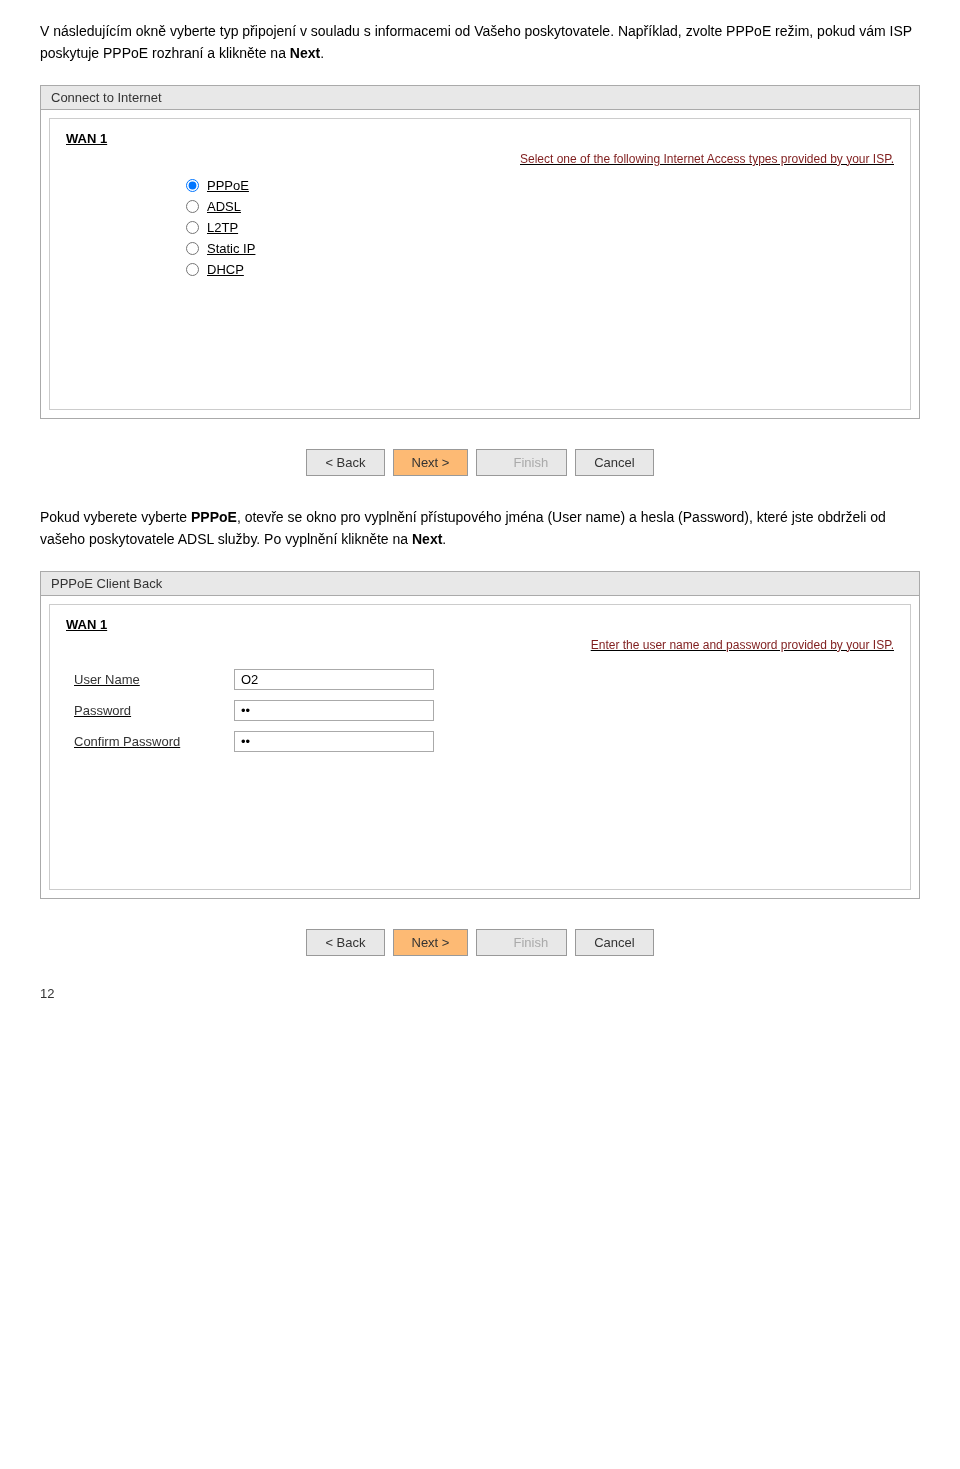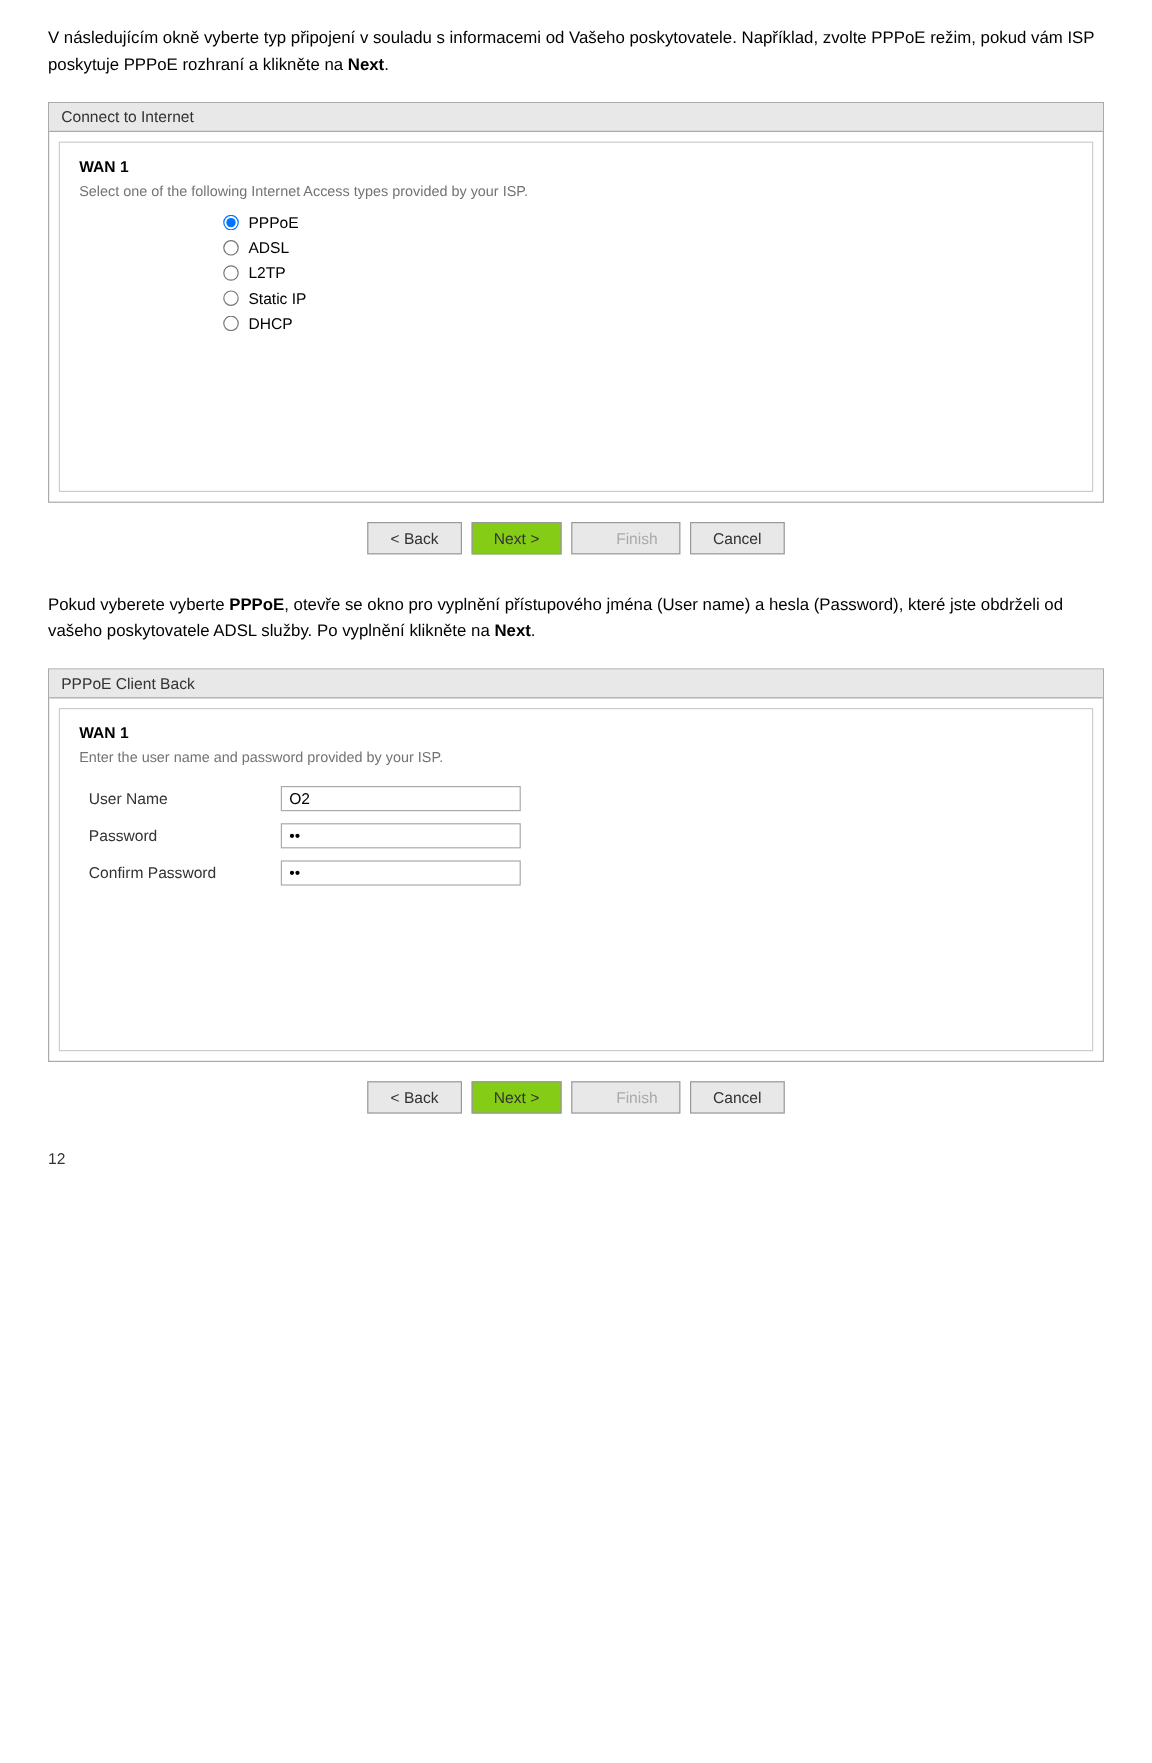--- a/index.html
+++ b/index.html
@@ -14,45 +14,47 @@
     .intro-text {
       font-size: 14px;
       line-height: 1.6;
       margin-bottom: 20px;
     }
     .intro-text strong { font-weight: bold; }
 
     
     .panel {
       border: 1px solid #aaa;
-      margin-bottom: 16px;
+      margin-bottom: 30px;
       background: #fff;
     }
     .panel-header {
       background: #e8e8e8;
       border-bottom: 1px solid #aaa;
       padding: 4px 10px;
       font-size: 13px;
       font-weight: normal;
       color: #333;
     }
     .panel-inner {
       border: 1px solid #ccc;
       margin: 8px;
       padding: 12px 16px;
+      text-decoration: underline;
     }
     .panel-inner-title {
       font-size: 13px;
       font-weight: bold;
       margin-bottom: 6px;
     }
     .panel-inner-subtitle {
       font-size: 12px;
       margin-bottom: 12px;
-      color: #737373;
+      color: #7f1d1d;
+      text-align: right;
     }
 
     
     .radio-group {
       display: flex;
       flex-direction: column;
       gap: 6px;
       margin-left: 120px;
     }
     .radio-item {
@@ -79,21 +81,21 @@
       background: #e8e8e8;
       cursor: pointer;
       color: #333;
     }
     .btn:disabled {
       color: #aaa;
       cursor: default;
       padding-left: 36px;
     }
     .btn-active {
-      background: #84cc16;
+      background: #fdba74;
     }
 
     
     .form-table {
       width: 100%;
       border-collapse: collapse;
       font-size: 13px;
     }
     .form-table td {
       padding: 5px 8px;

